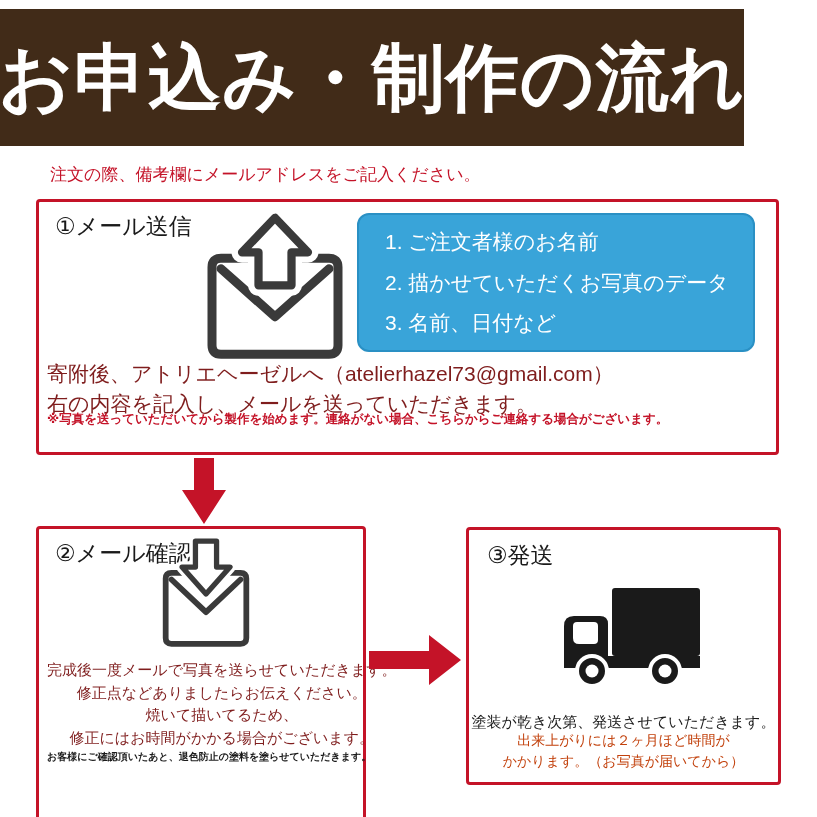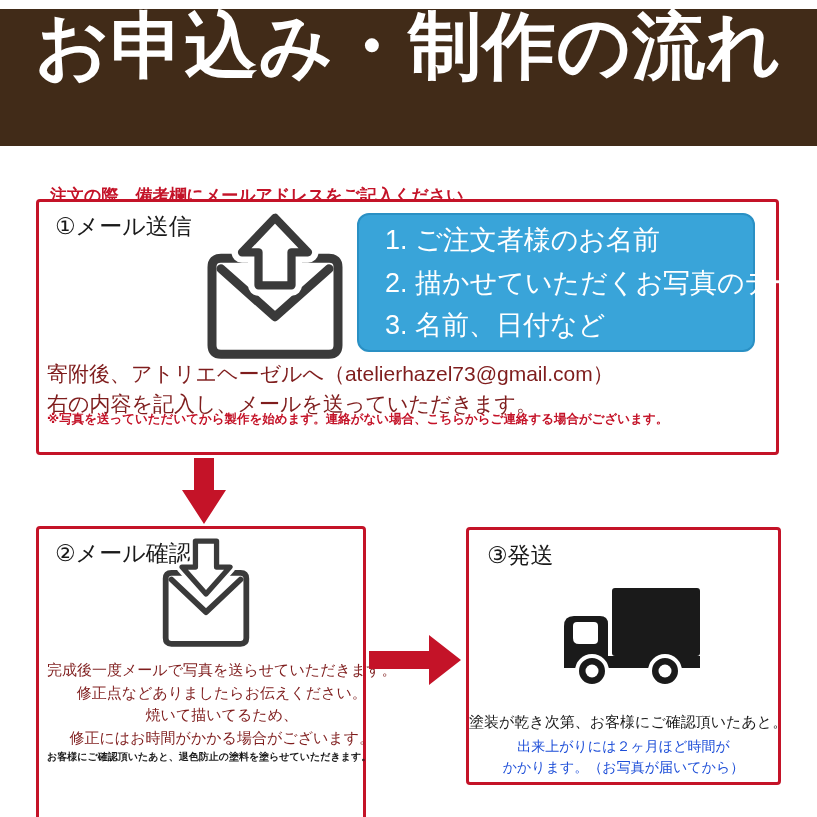--- a/index.html
+++ b/index.html
@@ -2,31 +2,31 @@
 <html><head>
 <meta charset="utf-8">
 <style>
   html,body { margin:0; padding:0; background:#fff; }
   .page {
     position:relative; width:817px; height:817px; background:#ffffff;
     font-family:"Liberation Sans","DejaVu Sans",sans-serif; overflow:hidden;
   }
   
   .banner {
-    position:absolute; left:0; top:9px; width:817px; height:137px;
-    background:#412b18; display:flex; align-items:flex-start; justify-content:center;
+    position:absolute; left:0; top:9px; width:744px; height:137px;
+    background:#412b18; display:flex; align-items:center; justify-content:center;
   }
   .banner-title {
     color:#ffffff; font-size:73px; font-weight:bold; letter-spacing:1px;
     white-space:nowrap; line-height:1;
   }
   
   .notice {
     position:absolute; left:50px; top:163px; color:#c41328;
-    font-size:17px; font-weight:bold; white-space:nowrap;margin-top:21px;
+    font-size:17px; font-weight:normal; white-space:nowrap;
   }
   
   .step-box {
     position:absolute; border:3px solid #c41328; border-radius:4px;
     background:#ffffff; box-sizing:border-box;
   }
   #box1 { left:36px; top:199px; width:743px; height:256px; }
   #box2 { left:36px; top:526px; width:330px; height:336px; }
   #box3 { left:466px; top:527px; width:315px; height:258px;padding-left:16px; }
   .step-title {
@@ -34,41 +34,41 @@
     white-space:nowrap;
   }
   .icon-wrap { position:absolute; }
   
   .callout {
     position:absolute; left:318px; top:11px; width:398px; height:139px;
     background:#39a4d9; border:2px solid #2a90c4; border-radius:12px;
     box-sizing:border-box; display:flex; flex-direction:column;
     justify-content:space-evenly; padding-left:26px; color:#ffffff;
   }
-  .callout-item { font-size:27px; white-space:nowrap; }
+  .callout-item { font-size:21px; white-space:nowrap; }
   .body-text {
     position:absolute; color:#7f1d1d; white-space:nowrap;
   }
   #box1 .body-text { left:8px; top:157px; font-size:21px; line-height:30px; }
   .red-note {
     position:absolute; left:8px; top:209px; color:#c41328;
     font-size:12.5px; font-weight:bold; white-space:nowrap;
   }
   #box2 .body-text { left:8px; top:130px; font-size:15px; line-height:22.5px;text-align:center; }
   .black-note {
     position:absolute; left:8px; top:221px; color:#1a1a1a;
     font-size:10px; font-weight:bold; white-space:nowrap;
   }
   #box3 .line1 {
     position:absolute; left:0; top:183px; width:100%; text-align:center;
     color:#1a1a1a; font-size:15px; white-space:nowrap;
   }
   #box3 .line23 {
-    position:absolute; left:0; top:206px; width:100%; text-align:center;
-    color:#1d4ed8; font-size:14px; line-height:21px; white-space:nowrap;
+    position:absolute; left:0; top:200px; width:100%; text-align:center;
+    color:#c2410c; font-size:14px; line-height:21px; white-space:nowrap;
   }
   .flow-arrow { position:absolute; }
 </style>
 </head>
 <body>
 
 <div class="page">
 
   <div class="banner">
     <div class="banner-title">お申込み・制作の流れ</div>
@@ -145,20 +145,20 @@
         <path d="M12,82 L12,40 Q12,30 22,30 L48,30 Q56,30 56,38 L56,82 Z" fill="#1a1a1a"></path>
         <rect x="12" y="70" width="136" height="12" fill="#1a1a1a"></rect>
         <path d="M21,40 Q21,36 25,36 H42 Q46,36 46,40 V54 Q46,58 42,58 H27 Q21,58 21,52 Z" fill="#ffffff"></path>
         <circle cx="40" cy="85" r="15" fill="#1a1a1a" stroke="#ffffff" stroke-width="4"></circle>
         <circle cx="40" cy="85" r="6.5" fill="#ffffff"></circle>
         <circle cx="113" cy="85" r="15" fill="#1a1a1a" stroke="#ffffff" stroke-width="4"></circle>
         <circle cx="113" cy="85" r="6.5" fill="#ffffff"></circle>
       </svg>
     </span>
 
-    <div class="line1">塗装が乾き次第、お客様にご確認頂いたあと。</div>
+    <div class="line1">塗装が乾き次第、発送させていただきます。</div>
     <div class="line23">
       <div>出来上がりには２ヶ月ほど時間が</div>
       <div>かかります。（お写真が届いてから）</div>
     </div>
   </div>
 
 </div>
 
 </body></html>

